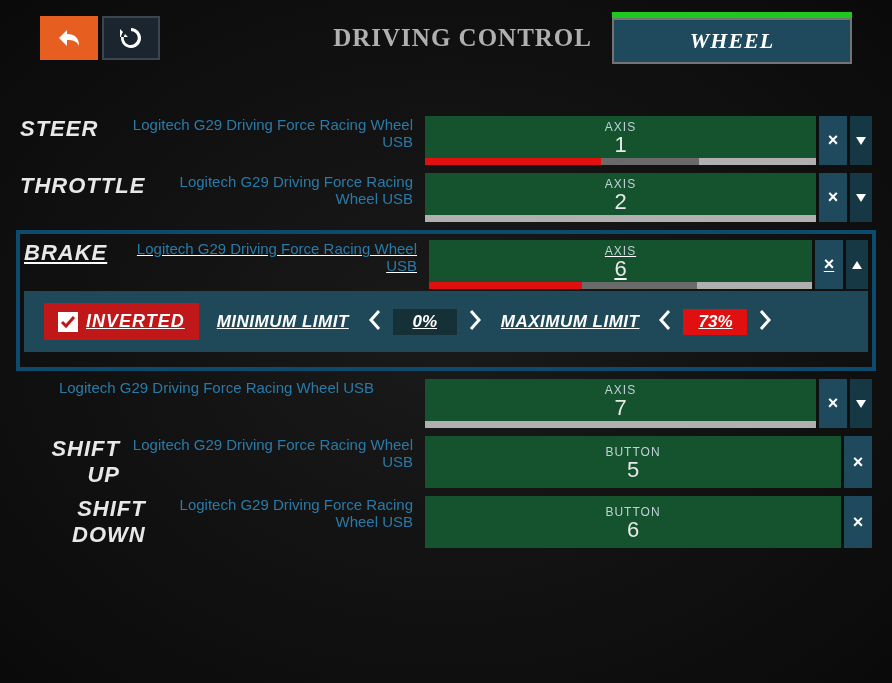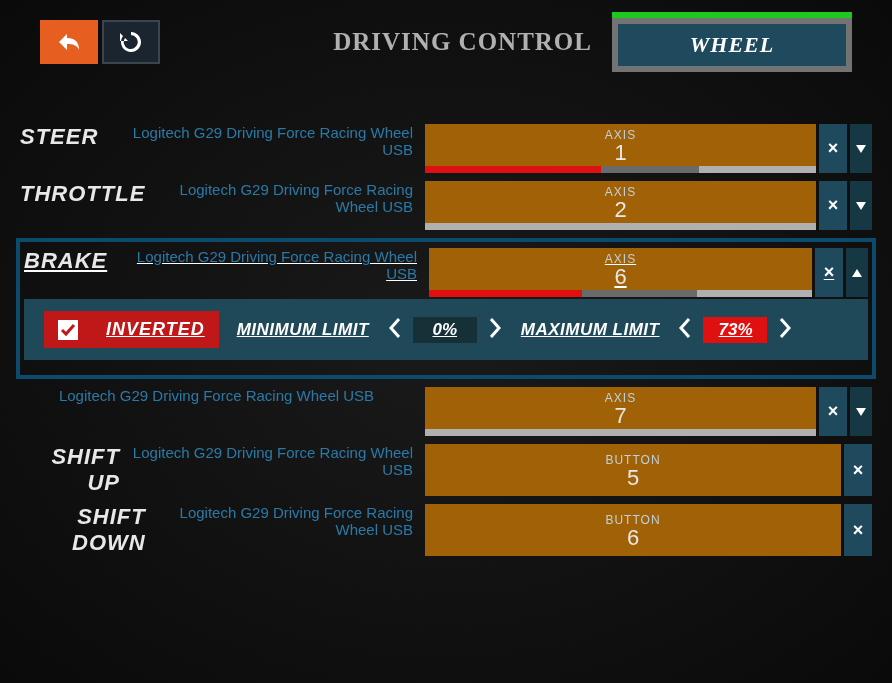--- a/index.html
+++ b/index.html
@@ -51,21 +51,21 @@
       width: 240px;
       position: relative;
     }
     .tab-wheel-top {
       height: 6px;
       background: #1fc81f;
       width: 100%;
     }
     .tab-wheel-body {
       background: #1f4a5e;
-      border: 6px solid #737373;
+      border: 2px solid #737373;
       text-align: center;
       padding: 8px 0;
       font-size: 22px;
       font-weight: 800;
       letter-spacing: 1px;
       font-style: italic;
     }
     .bindings {
       padding: 40px 20px 20px 20px;
     }
@@ -99,21 +99,21 @@
       font-weight: 400;
     }
     .binding-right {
       flex: 1;
       display: flex;
       align-items: stretch;
       gap: 3px;
     }
     .axis-box {
       flex: 1;
-      background: #a16207;
+      background: #14532d;
       position: relative;
       display: flex;
       flex-direction: column;
       overflow: hidden;
     }
     .axis-content {
       flex: 1;
       display: flex;
       flex-direction: column;
       align-items: center;
@@ -175,21 +175,21 @@
       padding: 12px 20px;
       display: flex;
       align-items: center;
       gap: 18px;
     }
     .inverted-box {
       background: #c01818;
       padding: 8px 14px;
       display: flex;
       align-items: center;
-      gap: 28px;
+      gap: 8px;
     }
     .check-box {
       width: 20px;
       height: 20px;
       background: #fff;
       display: flex;
       align-items: center;
       justify-content: center;
     }
     .inverted-label {

